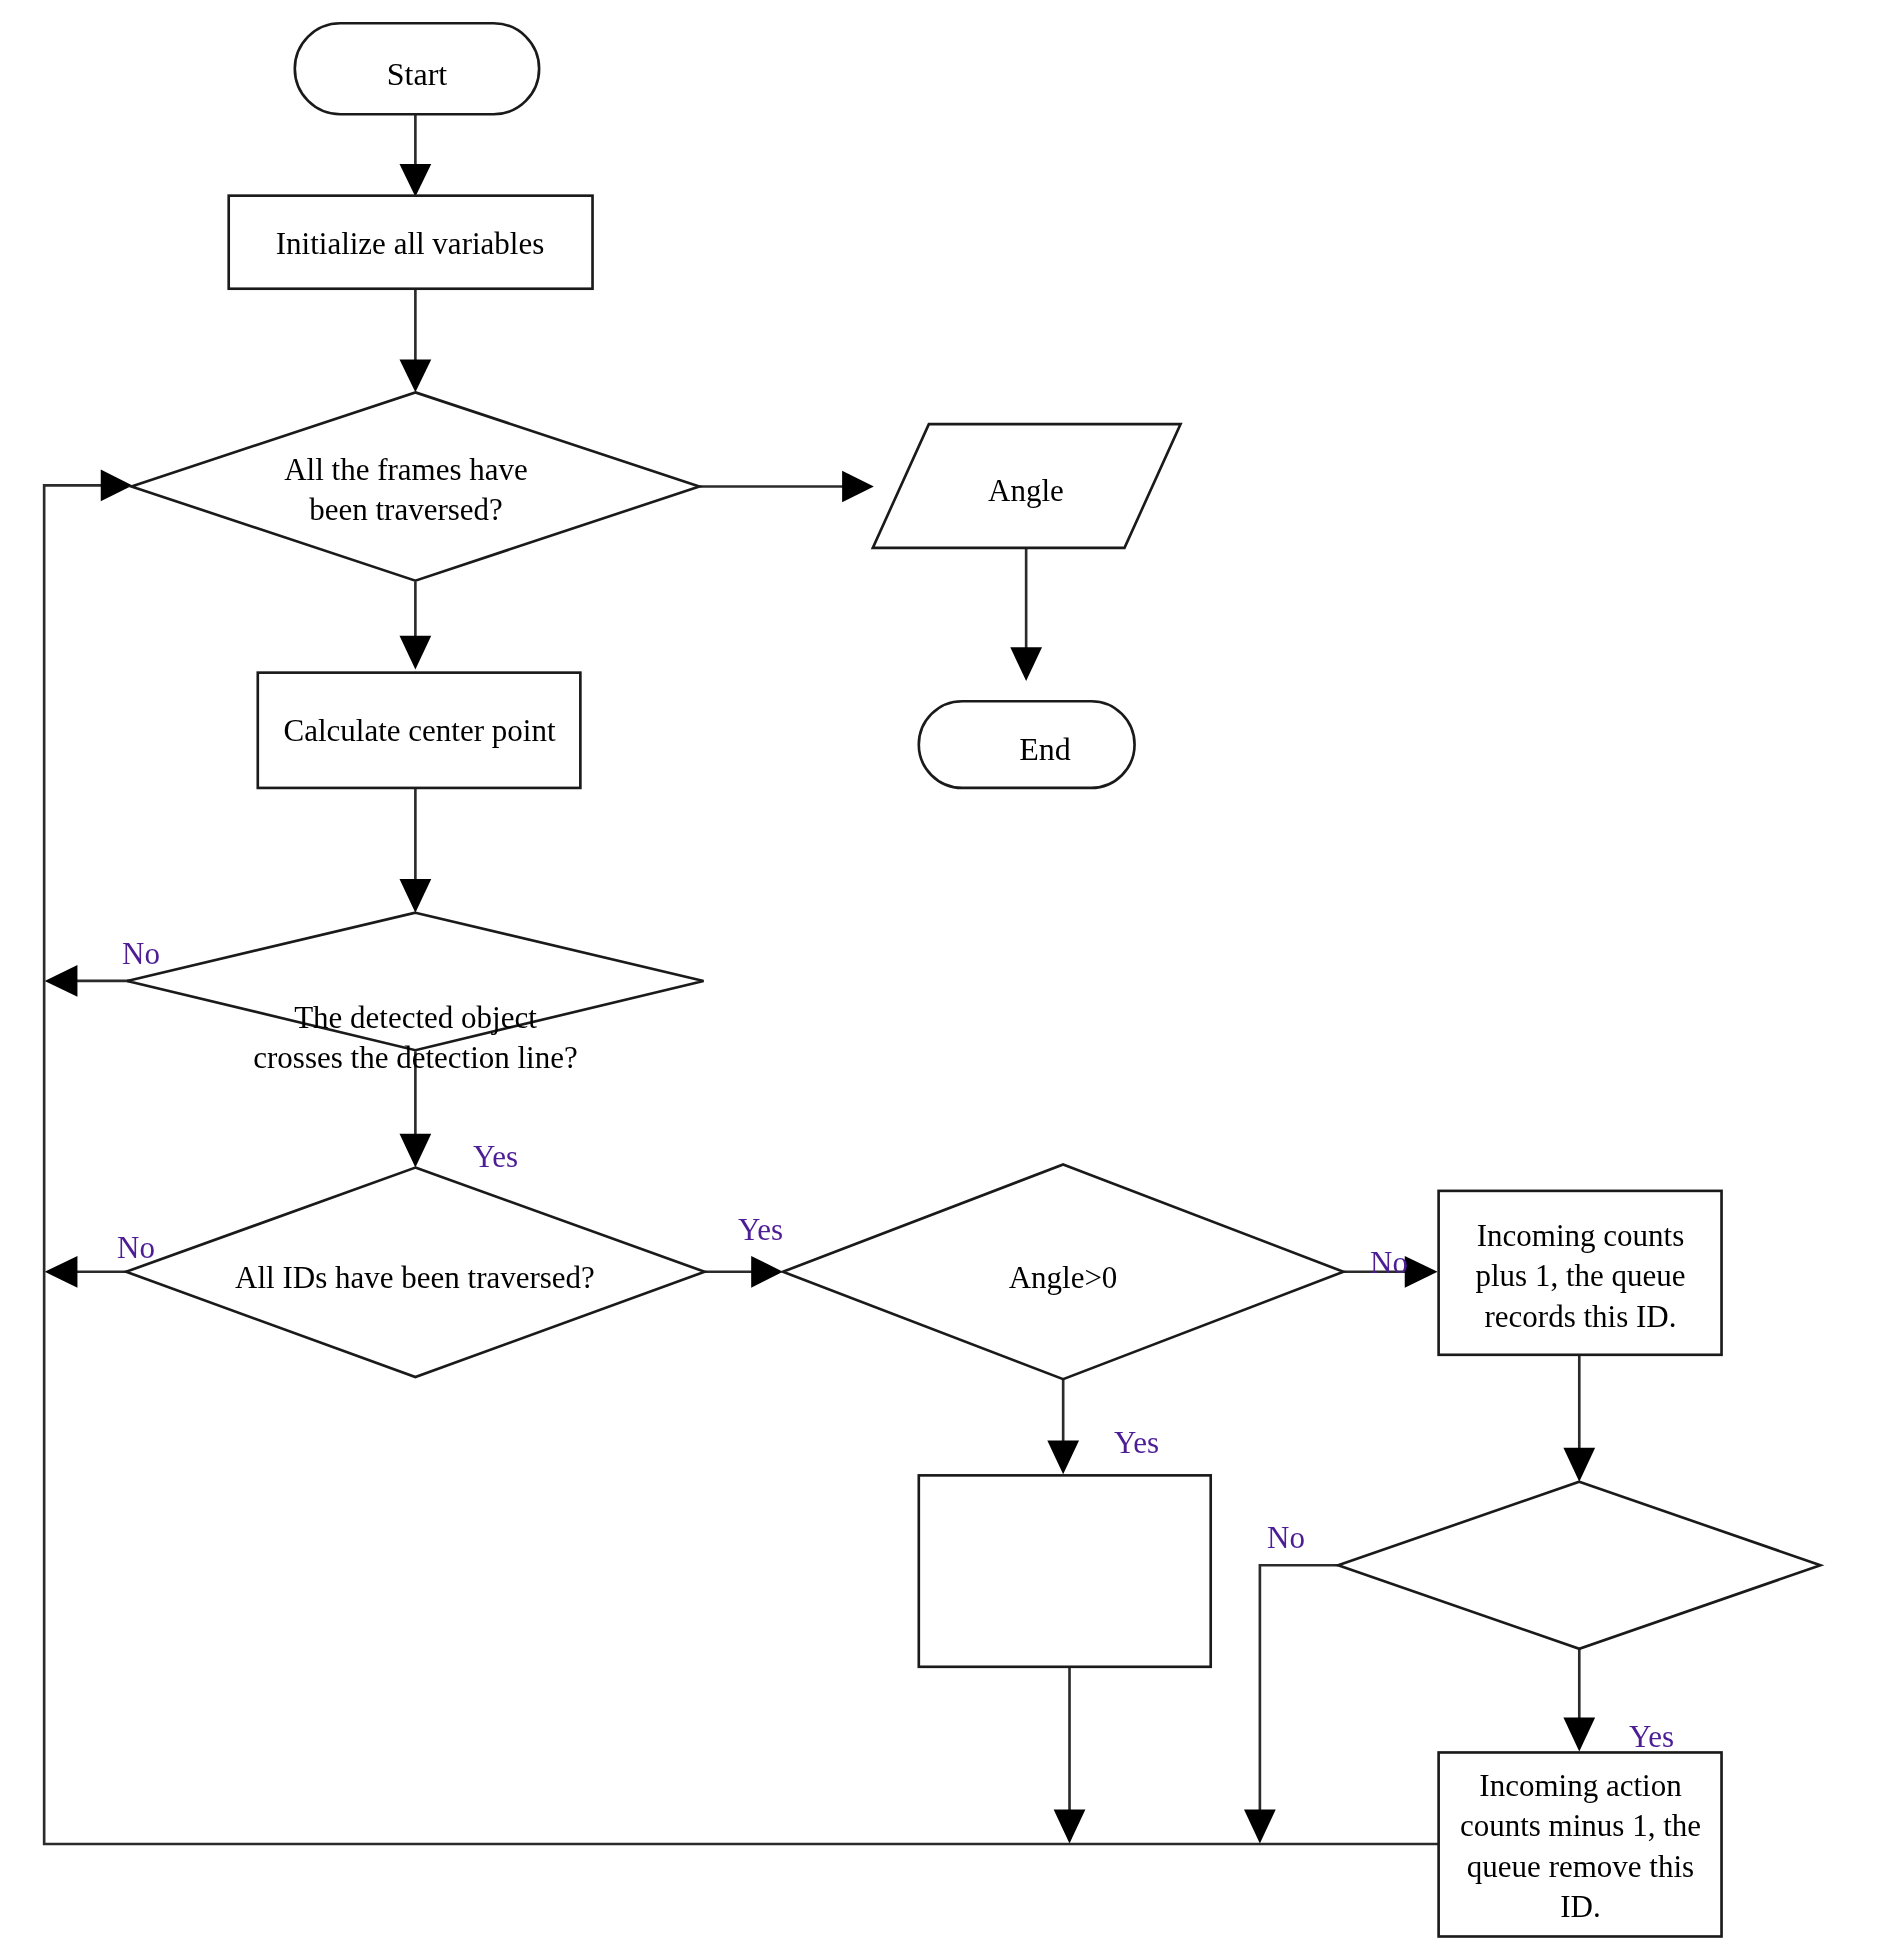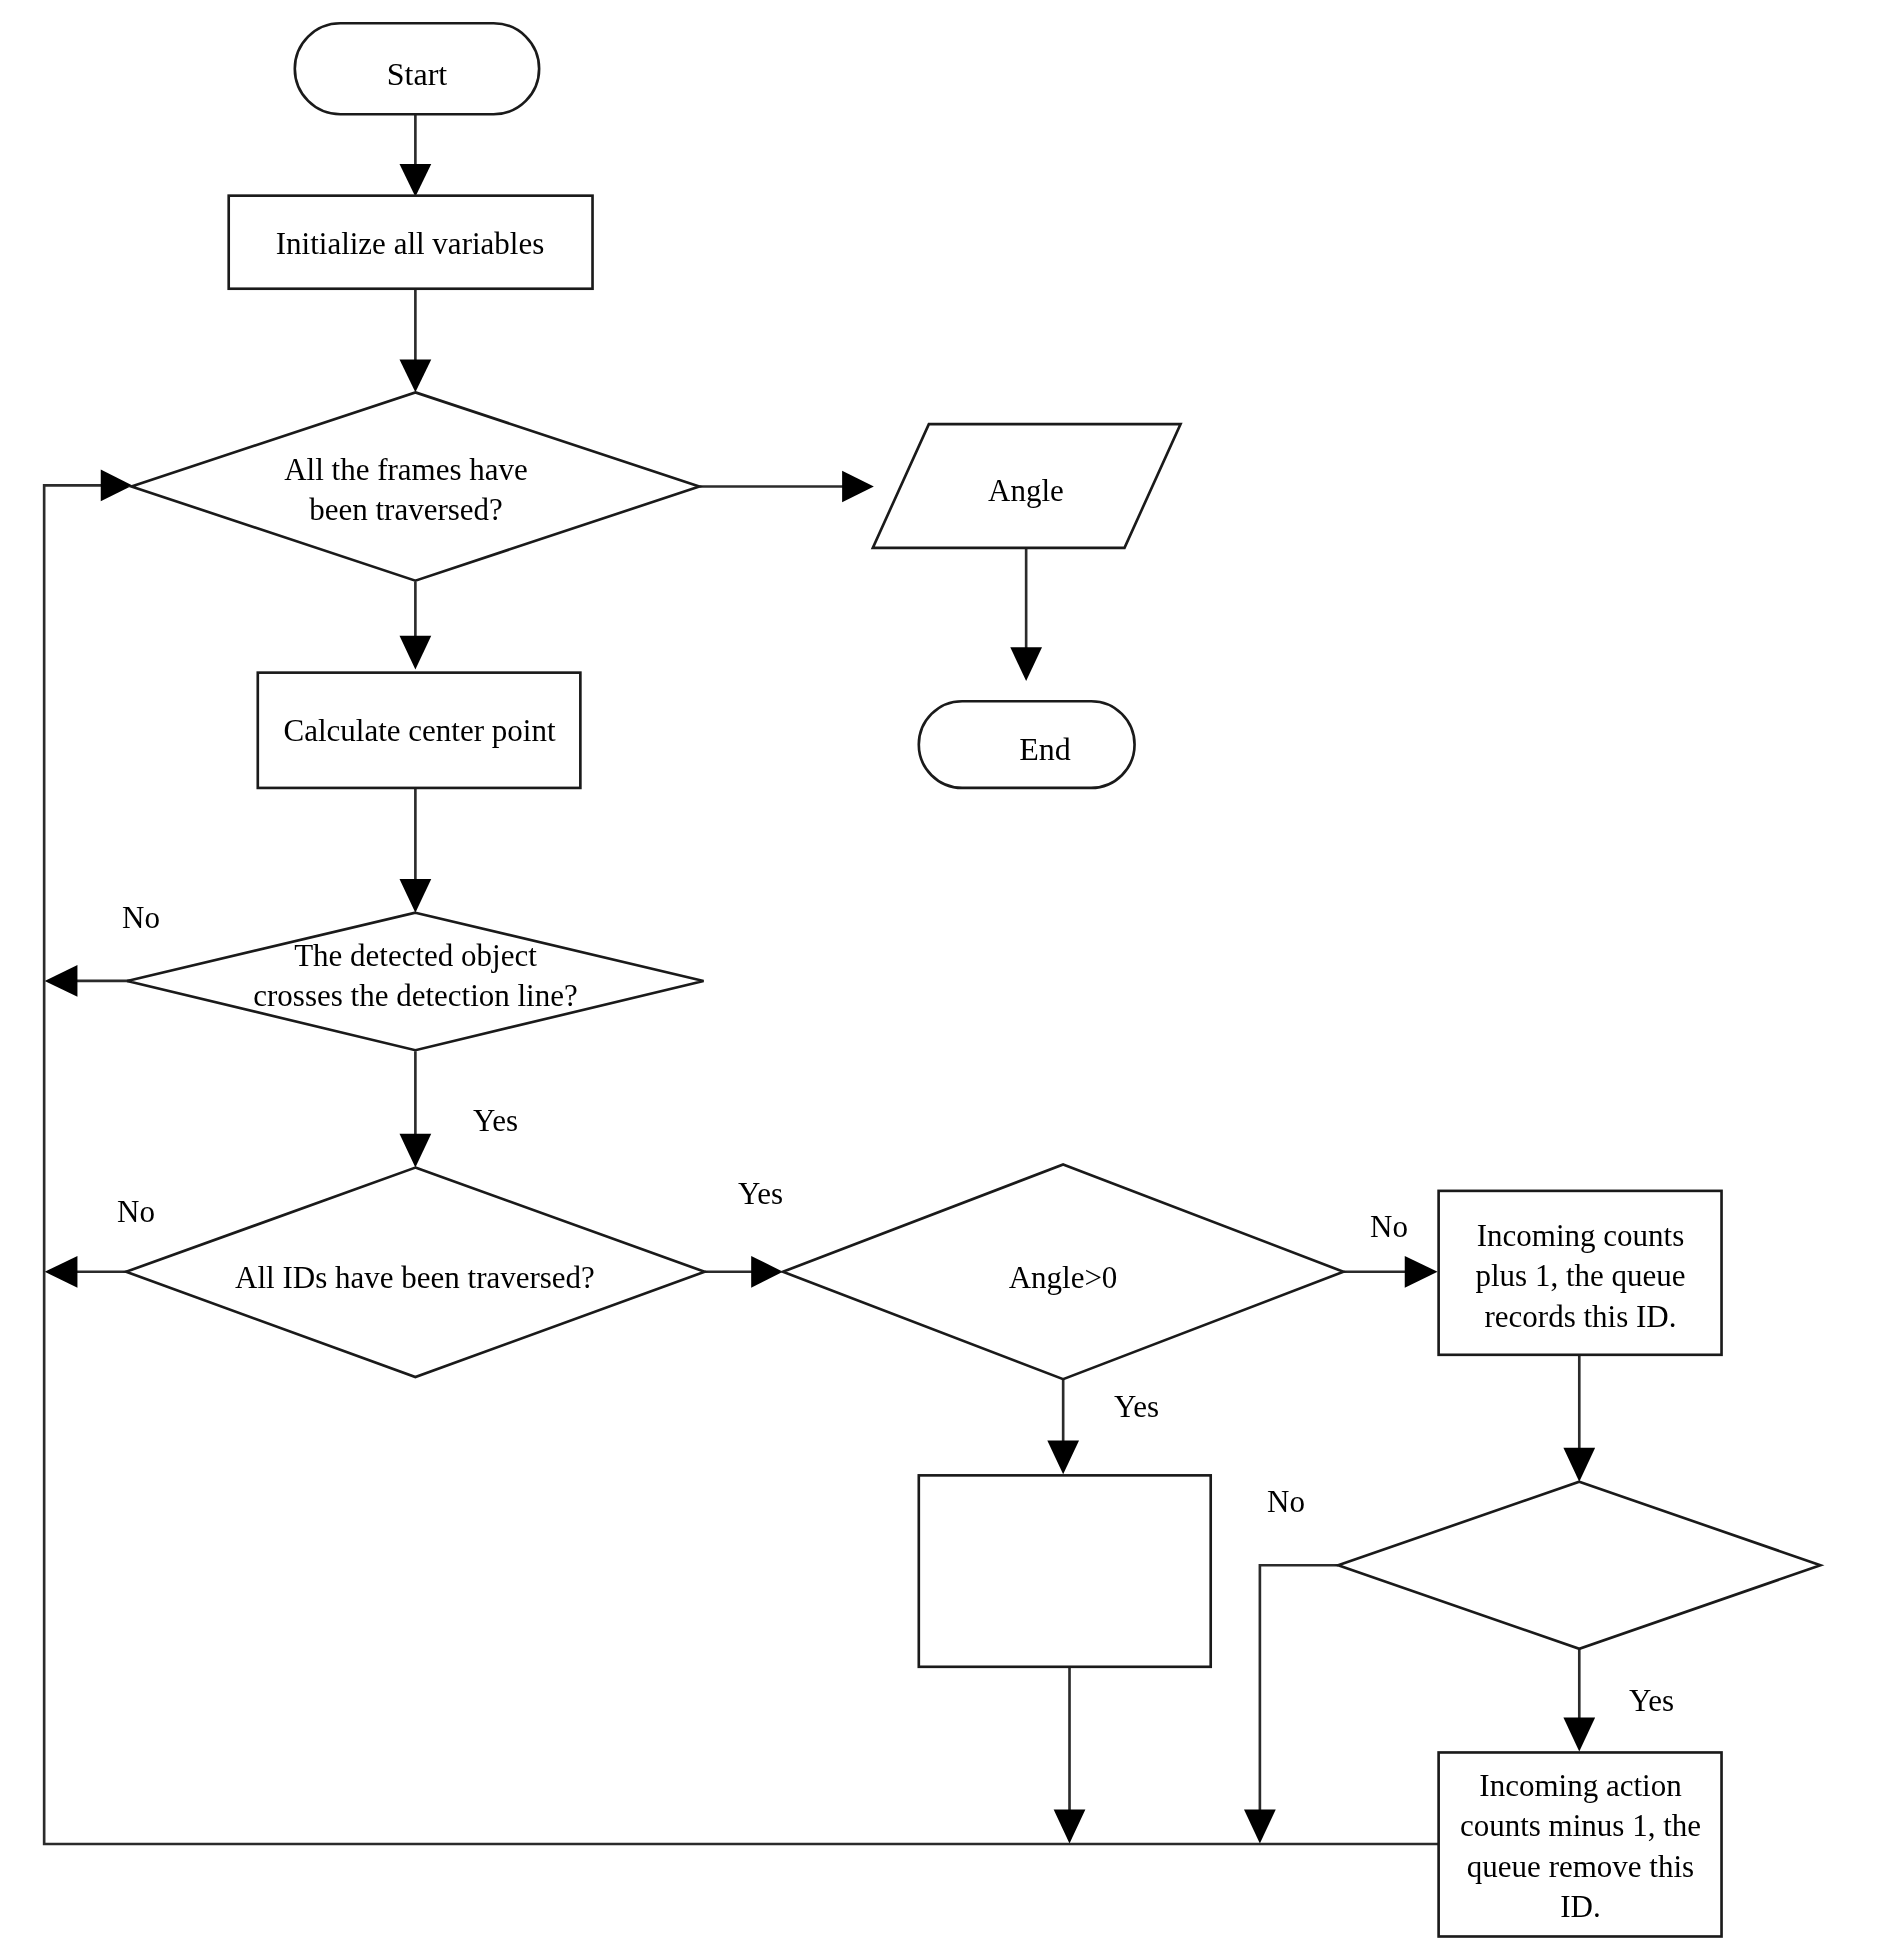--- a/index.html
+++ b/index.html
@@ -41,25 +41,26 @@
     position: absolute;
     text-align: center;
     color: #000000;
     font-family: "Liberation Serif", "DejaVu Serif", serif;
     line-height: 1.30;
     white-space: pre-line;
     pointer-events: none;
   }
   .edge-label {
     position: absolute;
-    color: #000000;
+    color: #4c1d95;
     font-family: "Liberation Serif", "DejaVu Serif", serif;
     font-size: 31px;
     line-height: 1;
     white-space: nowrap;
+    margin-top: 36px;
   }
   .t-start  { font-size: 32px; }
   .t-proc   { font-size: 31px; }
   .t-dec    { font-size: 31px; }
   .t-io     { font-size: 31px; }
 </style>
 </head>
 <body>
 
 <div id="canvas">
@@ -185,21 +186,21 @@
 
   <div class="node-label t-dec" style="left:213px; top:450px; width:386px;">All the frames have
 been traversed?</div>
 
   <div class="node-label t-io" style="left:899px; top:471px; width:254px;">Angle</div>
 
   <div class="node-label t-start" style="left:919px; top:729px; width:216px;padding-left:18px;">End</div>
 
   <div class="node-label t-proc" style="left:249px; top:711px; width:341px;">Calculate center point</div>
 
-  <div class="node-label t-dec" style="left:212px; top:936px; width:407px;">The detected object
+  <div class="node-label t-dec" style="left:212px; top:998px; width:407px;">The detected object
 crosses the detection line?</div>
 
   <div class="node-label t-dec" style="left:201px; top:1258px; width:428px;">All IDs have been traversed?</div>
 
   <div class="node-label t-dec" style="left:899px; top:1258px; width:328px;">Angle&gt;0</div>
 
   <div class="node-label t-proc" style="left:1443px; top:1216px; width:275px;">Incoming counts
 plus 1, the queue
 records this ID.</div>
 

